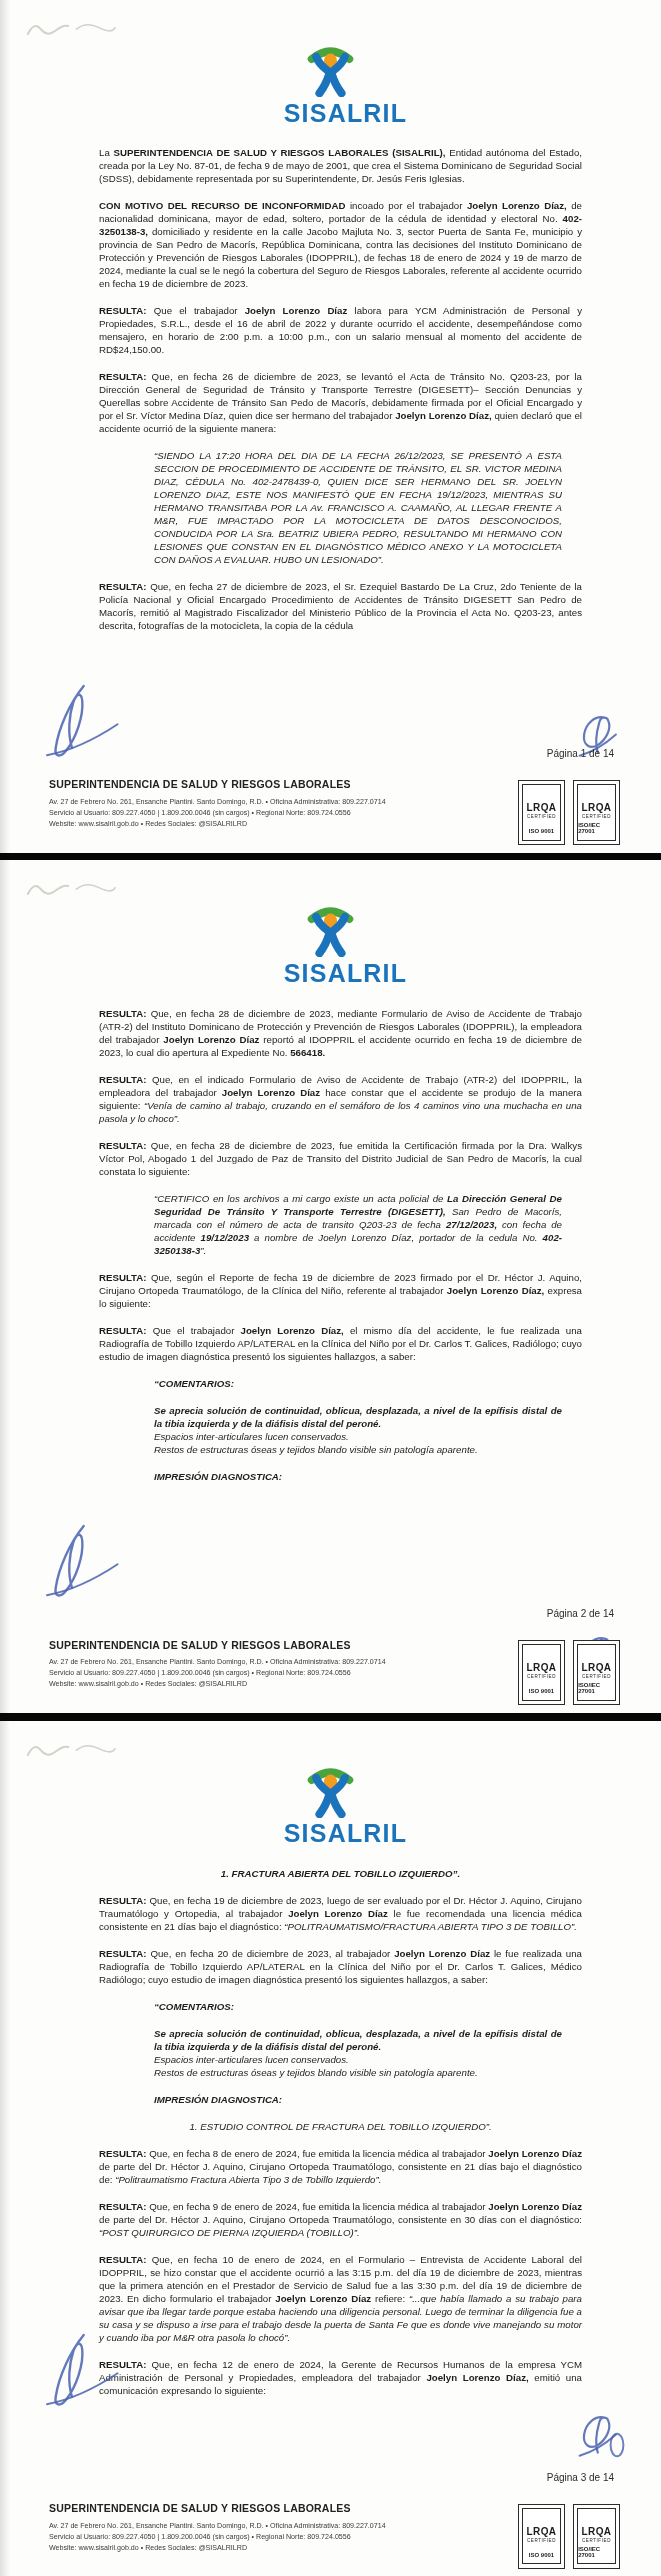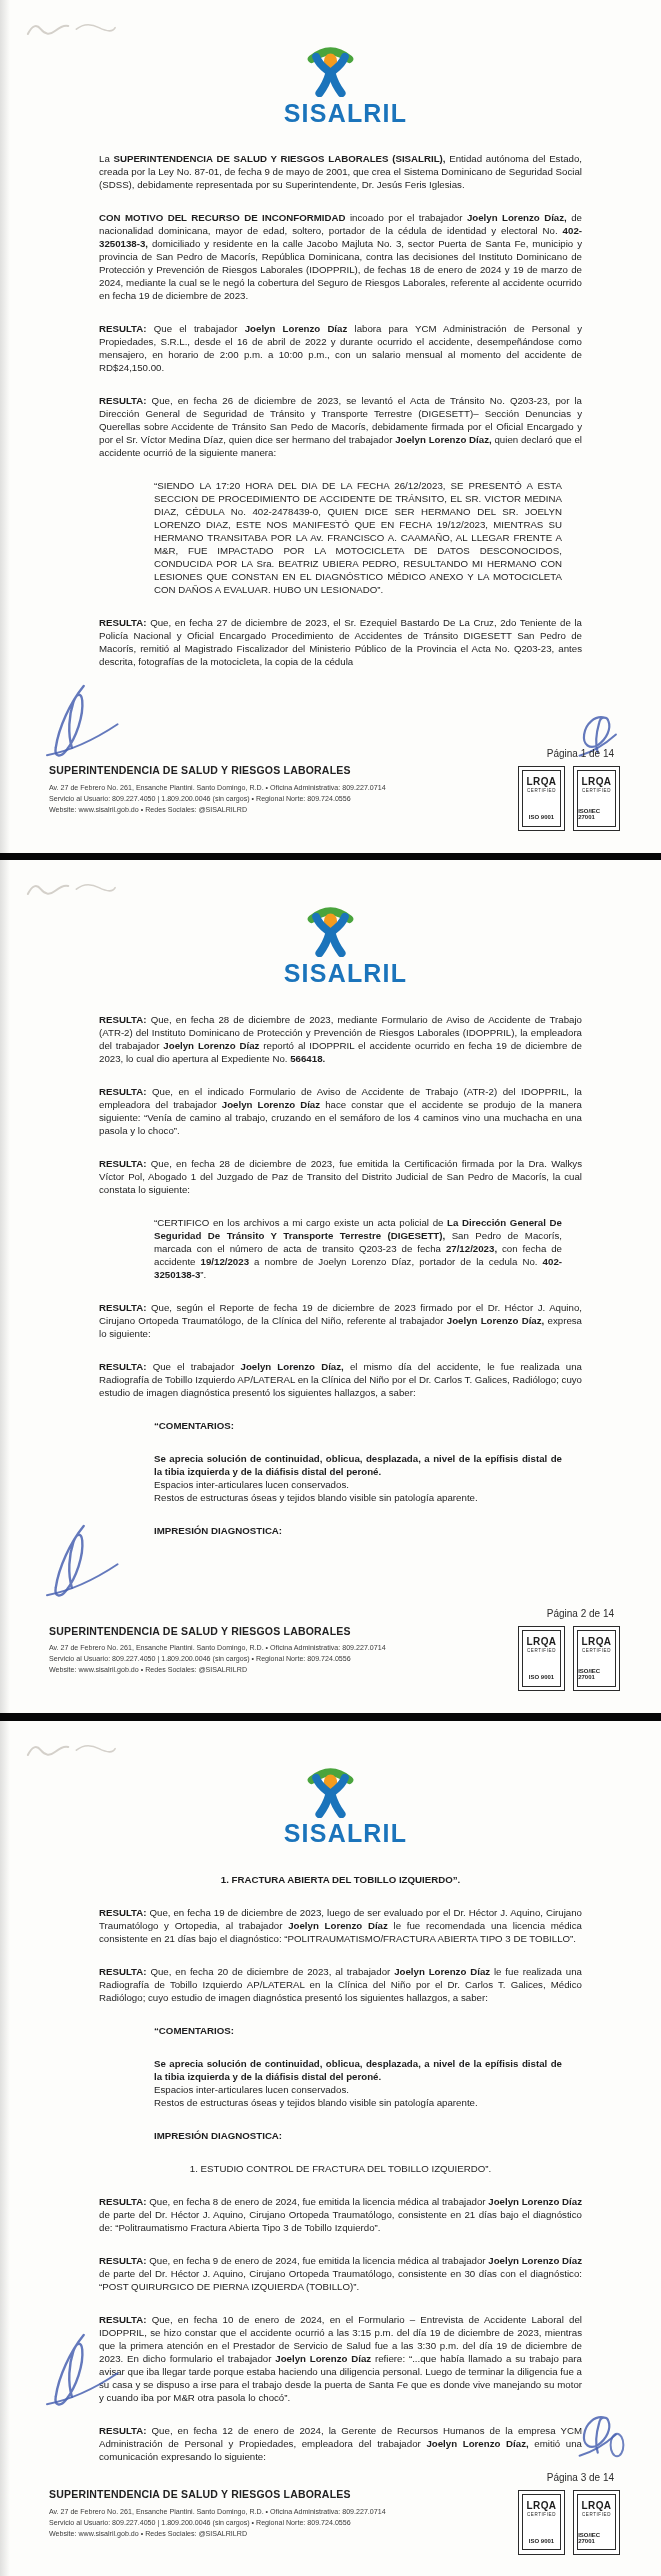--- a/index.html
+++ b/index.html
@@ -22,39 +22,39 @@
   .logo-figure{display:block;margin:0 auto;}
   .wordmark{
     font-size:25px;font-weight:bold;letter-spacing:1.2px;margin-top:1.6px;
     color:var(--logo_blue,#1b74bb);
     margin-left:30px;
   }
   .body{
     padding:4.9px 79px 0 99px;font-size:9.7px;line-height:13px;
     text-align:justify;
   }
-  .blk{margin-top:20px;}
+  .blk{margin-top:14px;}
   .title{text-align:center;color:var(--title_blue,#2a6cb5);margin-top:19.5px;}
   .title .tline{line-height:12px;}
   .quote{margin-left:55px;margin-right:20px;}
   .qhead{text-align:center;}
   .b{font-weight:bold;}
-  .i{}
+  .i{font-style:italic;}
   .page-num{position:absolute;right:47px;bottom:94px;font-size:10px;color:#2b2b2b;}
   .pfoot{
-    position:absolute;left:49px;right:41px;bottom:22px;
+    position:absolute;left:49px;right:41px;bottom:8px;
     display:flex;justify-content:space-between;align-items:flex-start;
   }
   .org{font-size:10.5px;font-weight:bold;letter-spacing:0.2px;color:#222;margin-bottom:6.5px;}
   .contact{font-size:7.1px;line-height:11px;color:#3a3a3a;}
   .badges{display:flex;gap:8px;margin-top:1.6px;}
   .badge{width:47px;height:65px;border:1.6px solid #2b2b2b;padding:3.2px;box-sizing:border-box;background:#fff;}
   .badge-inner{
     border:0.8px solid #2b2b2b;width:100%;height:100%;box-sizing:border-box;
-    display:flex;flex-direction:column;align-items:center;padding-top:5px;
+    display:flex;flex-direction:column;align-items:center;padding-top:17px;
   }
   .badge .brand{font-weight:bold;font-size:10px;letter-spacing:0.4px;color:#1c1c1c;}
   .badge .cert-label{font-size:4.5px;letter-spacing:0.6px;margin-top:0.8px;color:#1c1c1c;}
   .badge .cert{font-size:6px;font-weight:bold;margin-top:auto;margin-bottom:5.7px;color:#1c1c1c;}
   .sig-left{position:absolute;left:41px;top:678px;}
   .p2 .sig-left{top:658px;}
   .p3 .sig-left{top:606px;}
   .sig-right{position:absolute;right:39px;top:707px;}
   .p2 .sig-right{top:768px;}
   .p3 .sig-right{top:686px;}

